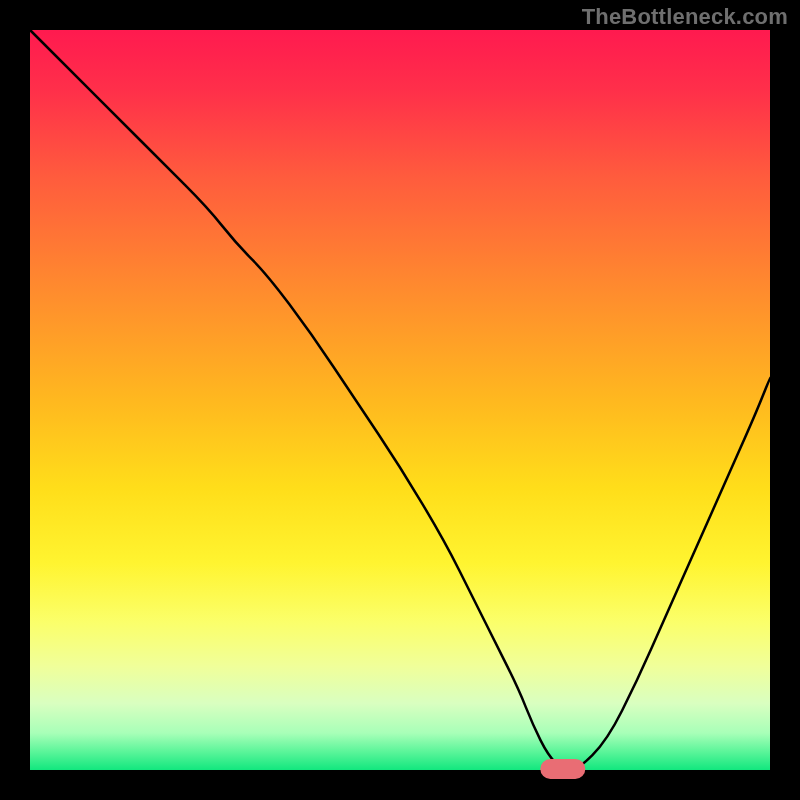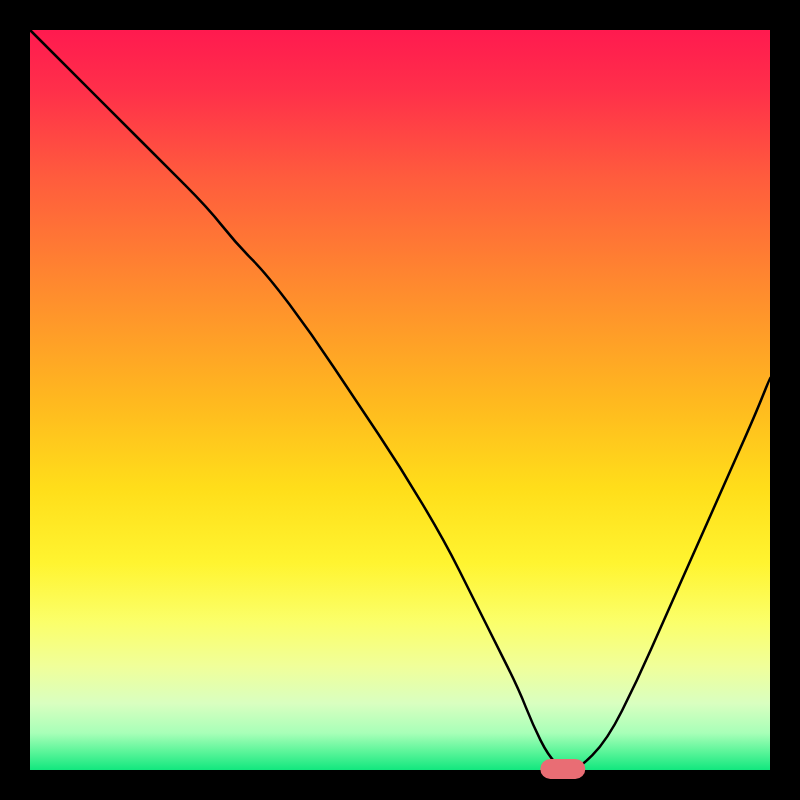--- a/index.html
+++ b/index.html
@@ -54,13 +54,14 @@
           <stop offset="95%" stop-color="#a8ffb8"></stop>
           <stop offset="97.5%" stop-color="#5cf59a"></stop>
           <stop offset="100%" stop-color="#12e77e"></stop>
         </linearGradient>
       </defs>
       <rect x="0" y="0" width="800" height="800" fill="#000"></rect>
       <rect x="30" y="30" width="740" height="740" fill="url(#bg-grad)"></rect>
       <path d="M 30 30 Q 74.4 74.40000000000009 96.6 96.60000000000002 Q 118.8 118.79999999999995 141 141 Q 163.2 163.20000000000005 185.39999999999998 185.40000000000003 Q 207.6 207.60000000000002 222.4 226.10000000000002 Q 237.20000000000002 244.60000000000002 252 259.4 Q 266.8 274.2 289 303.8 Q 311.2 333.40000000000003 333.4 366.70000000000005 Q 355.6 400 377.8 433.3 Q 400 466.6 422.20000000000005 503.6 Q 444.40000000000003 540.6 459.20000000000005 570.2 Q 474 599.8 485.1 622 Q 496.2 644.2 507.30000000000007 666.4000000000001 Q 518.4000000000001 688.6 525.8000000000001 707.1 Q 533.2 725.6 540.6 740.4000000000001 Q 548 755.2 555.4 762.6 Q 562.8 770 570.2 770 Q 577.6 770 592.4000000000001 755.2 Q 607.2 740.4 622 710.8 Q 636.8 681.2 651.5999999999999 647.9000000000001 Q 666.4 614.6 681.2 581.3 Q 696 548 710.8 514.7 Q 725.5999999999999 481.4 740.3999999999999 448.1 Q 755.1999999999999 414.8 762.5999999999999 396.29999999999995 T 770 377.79999999999995" fill="none" stroke="#000000" stroke-width="2.5" stroke-linecap="round"></path>
       <rect x="540.3" y="759" width="45" height="20" rx="10" ry="10" fill="#e96d74"></rect>
     </svg>
+  <div class="watermark">TheBottleneck.com</div>
 </div>
 
 </body></html>

